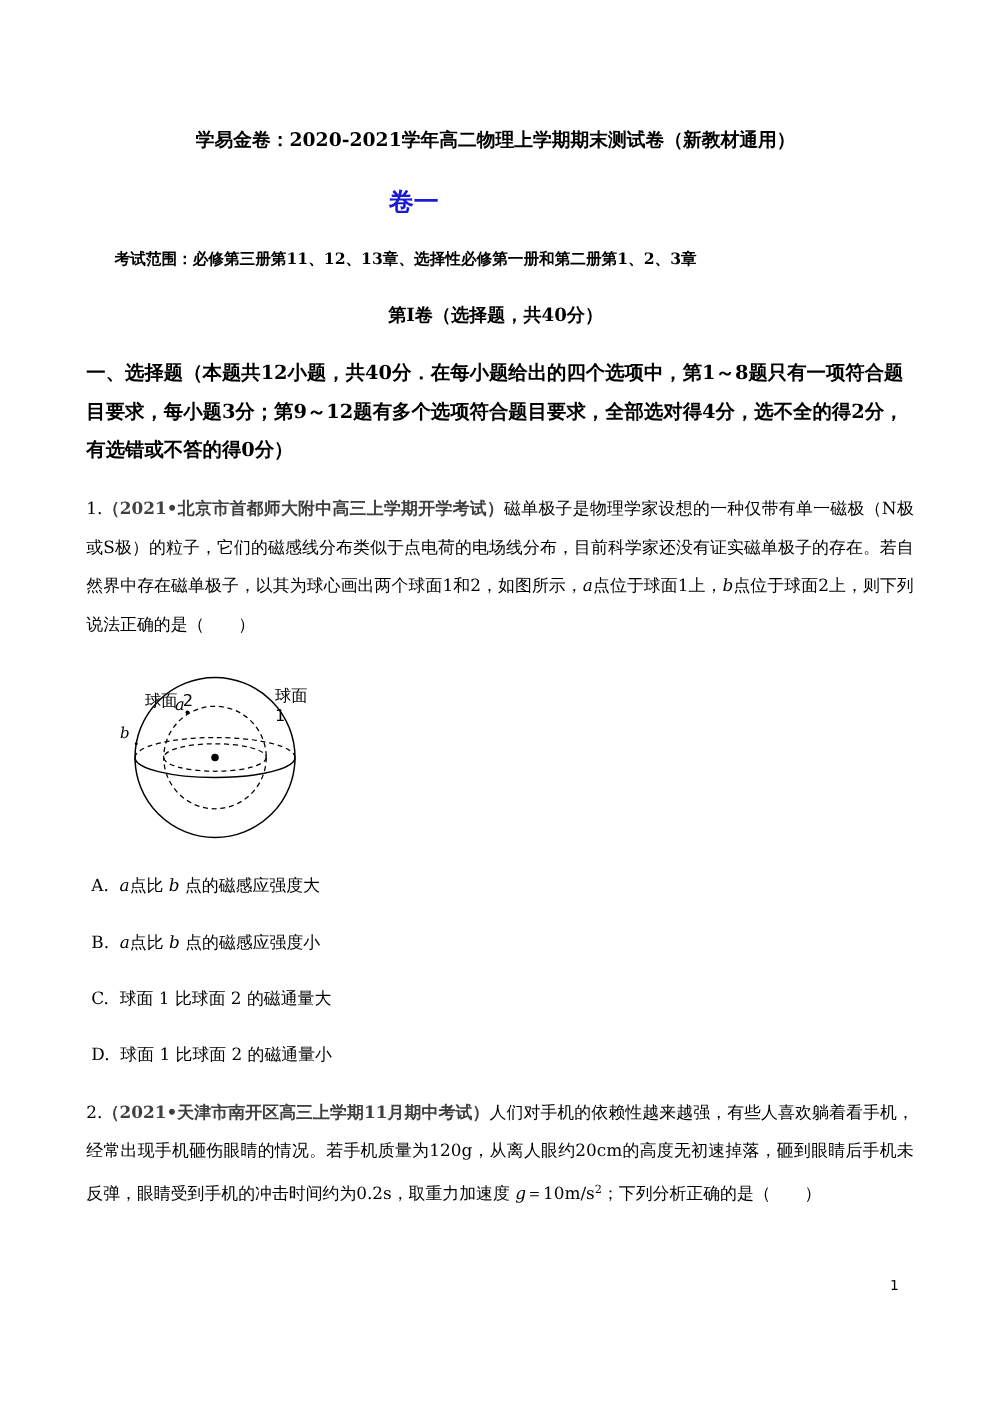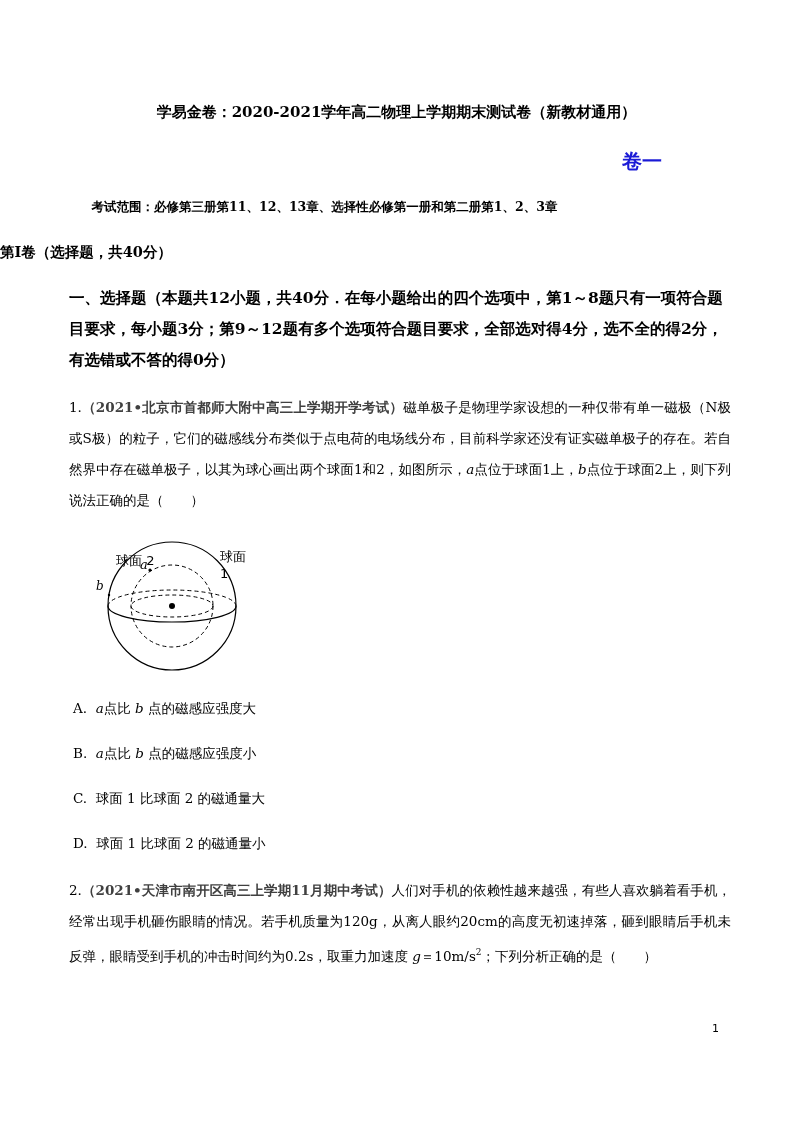--- a/index.html
+++ b/index.html
@@ -1,22 +1,22 @@
 <!DOCTYPE html>
 <html><head>
 <meta charset="utf-8">
 <style>
   html, body { margin:0; padding:0; background:#ffffff; }
   body { width:793px; height:1122px; position:relative; overflow:hidden;
          font-family:"DejaVu Serif","Liberation Serif",serif; color:#000; }
   .abs { position:absolute; }
   .title { top:103px; left:0; width:793px; text-align:center; font-weight:bold; font-size:15px; }
-  .vol { top:148px; left:0; width:662px; text-align:right; font-weight:bold; font-size:20px; color:#1a1ad6; }
+  .vol { top:148px; left:0; width:662px; text-align:center; font-weight:bold; font-size:20px; color:#1a1ad6; }
   .scope { top:199px; left:0; width:649px; text-align:center; font-weight:bold; font-size:12.5px; }
-  .part { top:243px; left:0; width:793px; font-weight:bold; font-size:14.5px; }
+  .part { top:243px; left:0; width:793px; text-align:center; font-weight:bold; font-size:14.5px; }
   .section { top:282px; left:69px; width:662px; font-weight:bold; font-size:15.5px; line-height:31px; }
   .q { left:69px; width:662px; font-size:13.5px; line-height:31px; text-align:justify; }
   .q1 { top:392px; }
   .q2 { top:875px; }
   .src { color:#404040; font-weight:bold; }
   .opt { left:73px; font-size:13.5px; }
   .fig { top:540px; left:68px; width:180px; height:132px; }
   .fig-label { font-family:"DejaVu Sans","Liberation Sans",sans-serif; font-size:13px;margin-left:40px; }
   .pagenum { top:1022px; left:712px; font-size:11px; font-family:"DejaVu Sans","Liberation Sans",sans-serif; }
   i { font-style:italic; }

